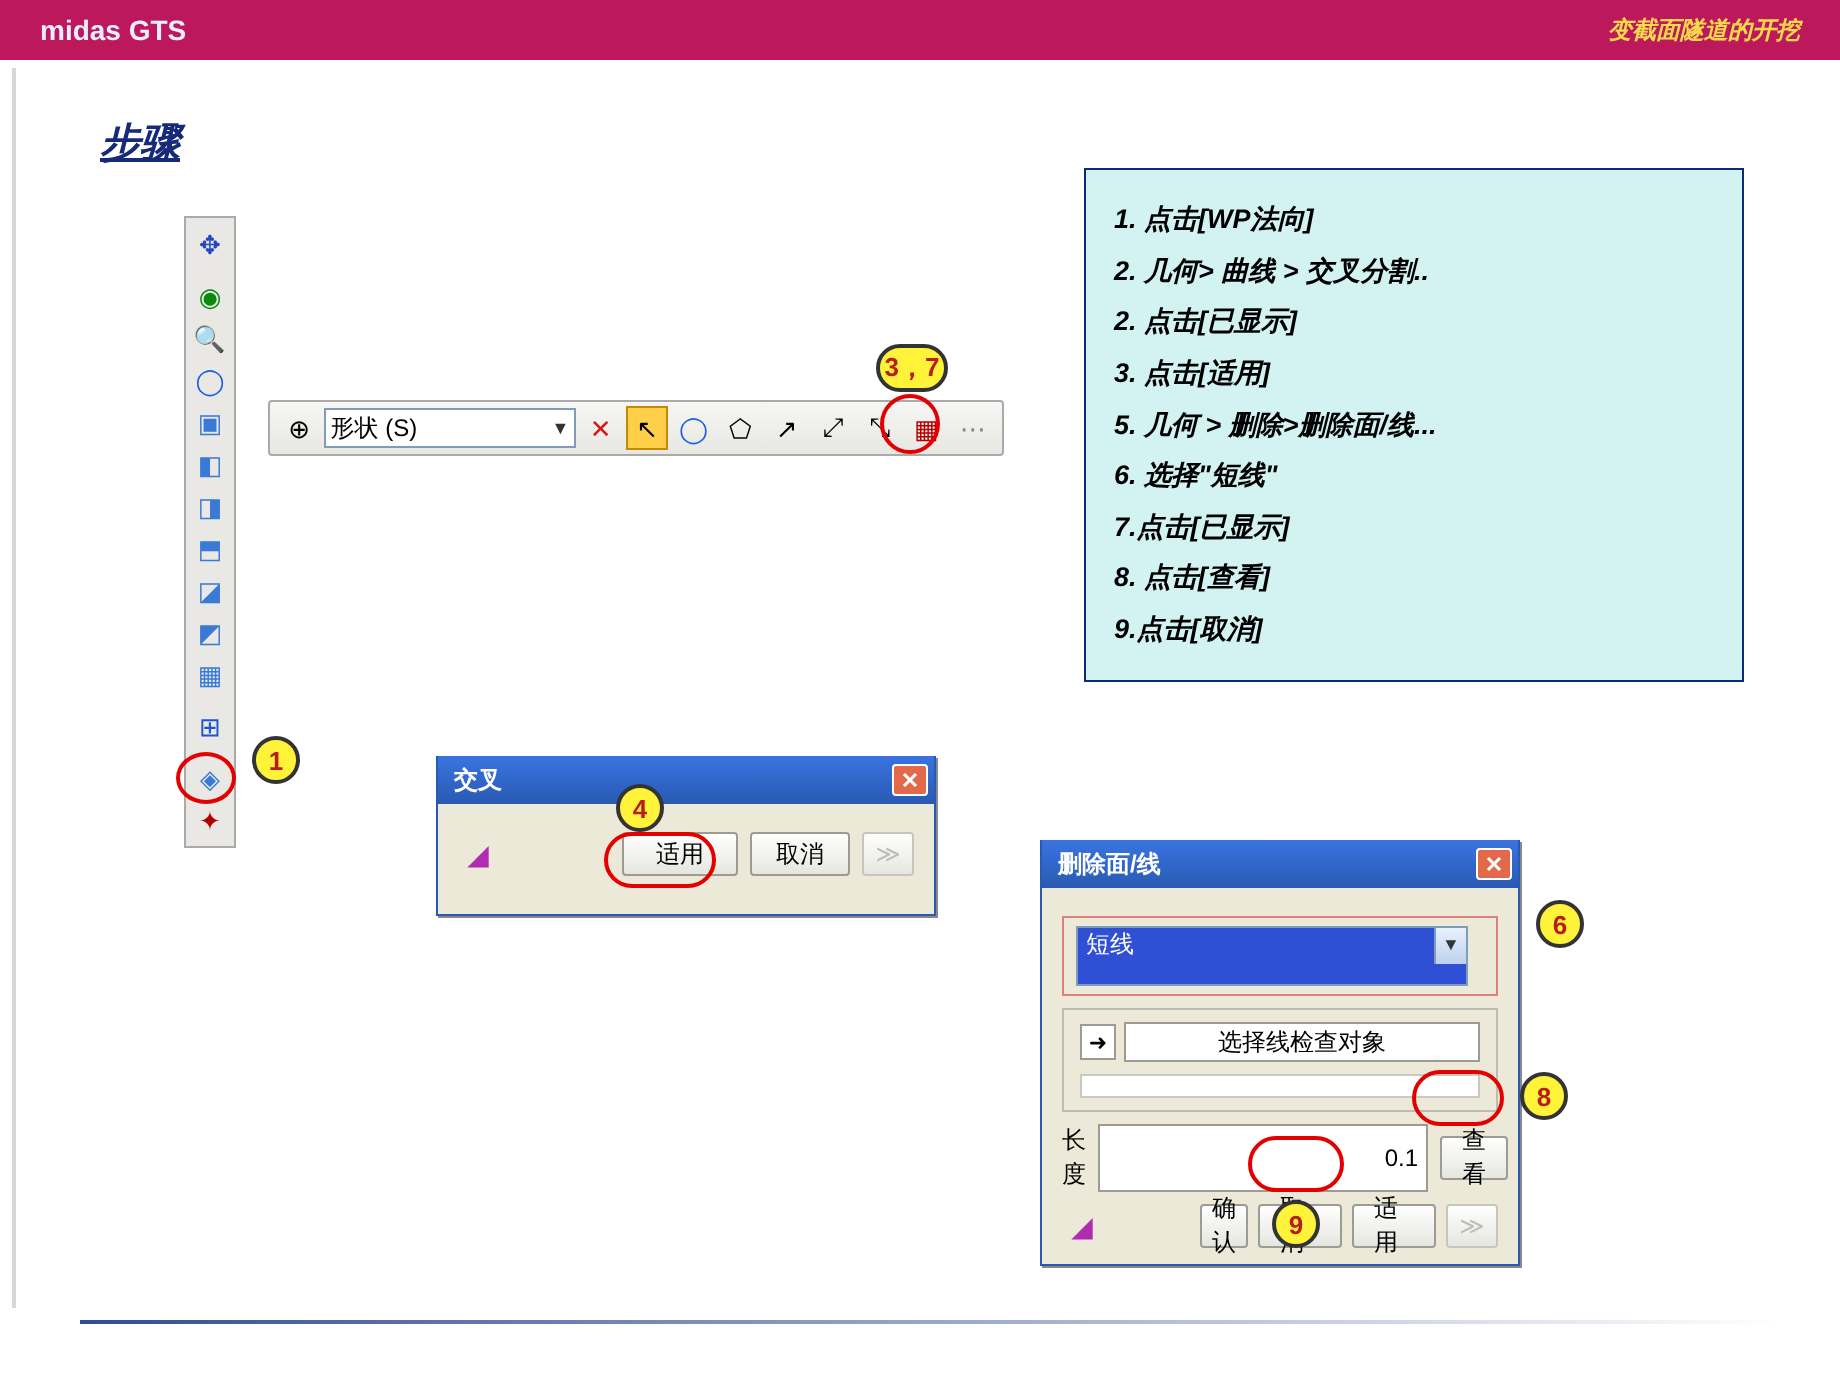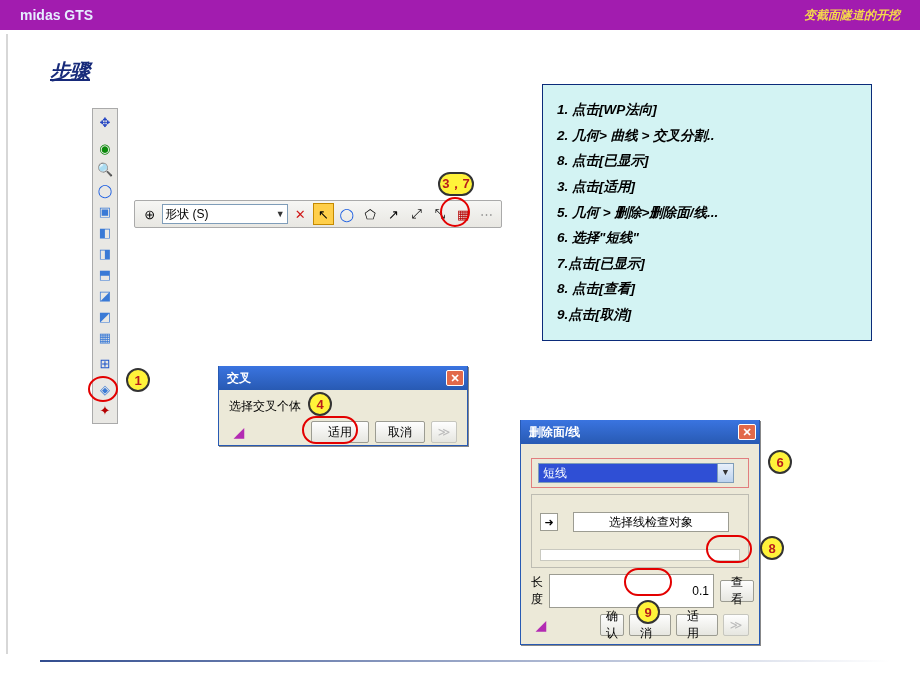--- a/index.html
+++ b/index.html
@@ -5,21 +5,21 @@
     * { margin: 0; padding: 0; box-sizing: border-box; }
     body {
       width: 920px;
       height: 690px;
       background: #fff;
       font-family: "Microsoft YaHei", SimSun, Arial, sans-serif;
       position: relative;
       overflow: hidden;
     }
     .top-bar {
-      background: #a21caf;
+      background: #be185d;
       height: 30px;
       color: #fff;
       display: flex;
       justify-content: space-between;
       align-items: center;
       padding: 0 20px;
       gap: 48px;
     }
     .top-left { font-weight: bold; font-size: 14px; color: #e6edff; }
     .top-right { font-style: italic; font-weight: bold; font-size: 12px; color: #f5d94a; }
@@ -163,26 +163,26 @@
       display: inline-flex; align-items: center; justify-content: center;
       color: #b32bb3;
       font-size: 14px;
     }
     .fieldset {
       border: 1px solid #bdbcb2;
       margin: 6px 0;
       padding: 6px 8px;
     }
     .combo {
-      width: 196px; height: 20px;
+      width: 196px; height: 30px;
       background: #2f4fd5;
       border: 1px solid #7f9db9;
       color: #fff;
       font-size: 12px;
-      display: flex; align-items: flex-end; justify-content: space-between;
+      display: flex; align-items: flex-start; justify-content: space-between;
       padding: 0 0 0 4px;
       font-family: Liberation Mono, monospace;
     }
     .combo .cbarrow {
       width: 16px; height: 18px;
       background: linear-gradient(#e8f0fb,#bcd2ee);
       border-left: 1px solid #7f9db9;
       display: flex; align-items: center; justify-content: center;
       color: #333; font-size: 9px;
     }
@@ -257,27 +257,26 @@
   <div class="hbtn" style="color:#b40000">▦</div>
   <div class="hbtn" style="color:#888">⋯</div>
 </div>
 
 <div class="red-circle" style="left:88px;top:376px;width:30px;height:26px"></div>
 <div class="callout" style="left:126px;top:368px">1</div>
 
 <div class="red-circle" style="left:440px;top:197px;width:30px;height:30px"></div>
 <div class="callout wide" style="left:438px;top:172px">3，7</div>
 
-<div class="dialog" style="left:218px;top:366px;width:250px;height:80px">
+<div class="dialog" style="left:218px;top:378px;width:250px;height:80px">
   <div class="titlebar">
     <span>交叉</span>
     <div class="closebtn">✕</div>
   </div>
   <div class="dialog-body">
-    <div>选择交叉个体</div>
     <div style="display:flex;align-items:center;gap:6px;margin-top:6px">
       <span class="eraser-icon">◢</span>
       <span style="flex:1"></span>
       <span class="btn" style="width:58px">适用</span>
       <span class="btn" style="width:50px">取消</span>
       <span class="arrow-btn">≫</span>
     </div>
   </div>
 </div>
 <div class="red-circle" style="left:302px;top:416px;width:56px;height:28px;border-radius:14px"></div>
@@ -291,21 +290,21 @@
   <div class="dialog-body">
     <div class="fieldset" style="border-color:#e17e7e;padding:4px 6px">
       <div class="combo">
         <span>短线</span>
         <span class="cbarrow">▼</span>
       </div>
     </div>
     <div class="fieldset">
       <div style="display:flex;align-items:center;gap:4px">
         <span style="width:18px;height:18px;border:1px solid #9c9c92;background:#fff;display:inline-flex;align-items:center;justify-content:center;font-size:11px">➜</span>
-        <div class="select-line-box" style="flex:1;margin:11px">选择线检查对象</div>
+        <div class="select-line-box" style="flex:1;margin:0">选择线检查对象</div>
       </div>
       <div style="height:12px;border:1px solid #c9c9c0;margin-top:6px;background:#fff"></div>
     </div>
     <div style="display:flex;align-items:center;gap:6px;margin:6px 0">
       <span>长度</span>
       <input class="inputbox" style="flex: 1 1 0%;" value="0.1">
       <span class="btn" style="width:42px">查看</span>
     </div>
     <div style="display:flex;align-items:center;gap:5px;margin-top:4px">
       <span class="eraser-icon">◢</span>
@@ -320,21 +319,21 @@
 <div class="callout" style="left:768px;top:450px">6</div>
 <div class="red-circle" style="left:706px;top:535px;width:46px;height:28px;border-radius:14px"></div>
 <div class="callout" style="left:760px;top:536px">8</div>
 <div class="red-circle" style="left:624px;top:568px;width:48px;height:28px;border-radius:14px"></div>
 <div class="callout" style="left:636px;top:600px">9</div>
 
 <div class="instructions">
   <ul>
     <li>1. 点击[WP法向]</li>
     <li>2. 几何&gt; 曲线 &gt; 交叉分割..</li>
-    <li>8. 点击[已显示]</li>
+    <li>2. 点击[已显示]</li>
     <li>3. 点击[适用]</li>
     <li>5. 几何 &gt; 删除&gt;删除面/线...</li>
     <li>6. 选择"短线"</li>
     <li>7.点击[已显示]</li>
     <li>8. 点击[查看]</li>
     <li>9.点击[取消]</li>
   </ul>
 </div>
 
 <div class="bottom-line"></div>

